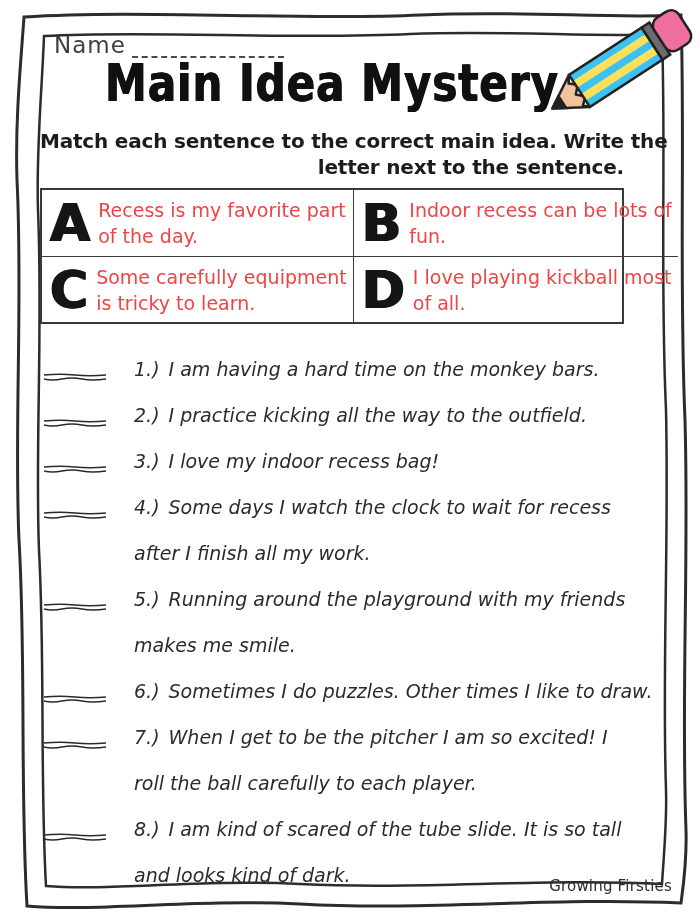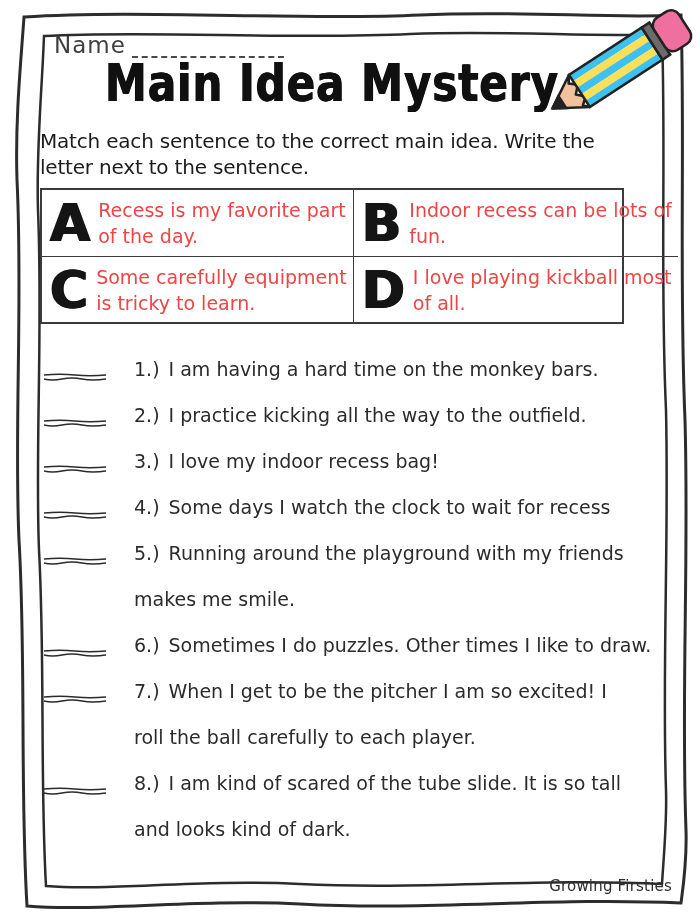--- a/index.html
+++ b/index.html
@@ -21,21 +21,21 @@
     display:inline-block;font-size:42px;font-weight:800;color:#101010;
     letter-spacing:1px;transform:scaleY(1.22);transform-origin:center bottom;
     text-shadow:0.6px 0 #101010, -0.6px 0 #101010;
   }
 
   
   .pencil{position:absolute;top:4px;right:2px;width:162px;height:126px;}
 
   
   .instructions{margin:8px 0 8px 0;}
-  .instr-line{white-space:nowrap;font-weight:400;font-size:20px;line-height:26px;color:#1c1c1c;letter-spacing:-0.2px;}
+  .instr-line{white-space:nowrap;font-weight:700;font-size:20px;line-height:26px;color:#1c1c1c;letter-spacing:-0.2px;text-align:right;}
 
   
   .idea-table{
     margin-top:6px;border:2px solid #3a3a3a;display:grid;
     grid-template-columns:1fr 1fr;background:#fff;
   }
   .idea-cell{
     display:flex;align-items:center;padding:6px 6px 6px 8px;box-sizing:border-box;min-height:66px;
   }
   .idea-cell.b-right{border-right:1.5px solid #3a3a3a;}
@@ -44,21 +44,21 @@
     font-size:52px;font-weight:800;line-height:46px;color:#151515;margin-right:8px;
     text-shadow:1px 0 #151515, -1px 0 #151515;
   }
   .idea-text{display:block;}
   .i-line{display:block;white-space:nowrap;font-size:19px;line-height:26px;color:#ef4444;}
 
   
   .sentences{margin-top:22px;}
   .sentence-row{display:flex;align-items:flex-start;}
   .answer-blank{display:inline-block;width:66px;height:12px;margin:24px 26px 0 2px;flex:0 0 auto;}
-  .sentence-text{display:block;}
+  .sentence-text{display:block;font-style:italic;}
   .s-line{display:block;white-space:nowrap;font-size:19px;line-height:46px;color:#2b2b2b;}
   .s-line .num{margin-right:9px;}
   .s-line.cont:empty{display:none;}
 
   
   .credit{position:absolute;right:28px;bottom:26px;font-size:15px;color:#2e2e2e;letter-spacing:0.2px;}
 </style>
 </head>
 <body>
 
@@ -172,20 +172,21 @@
       </div>
     </div>
 
     <div class="sentence-row">
       <svg class="answer-blank" viewBox="0 0 66 12">
           <path d="M2 5 Q 18 3.5 33 5 T 64 5" fill="none" stroke="#2b2b2b" stroke-width="1.7"></path>
           <path d="M2 9 Q 10 11 20 9 T 40 9 T 64 9" fill="none" stroke="#2b2b2b" stroke-width="1.3"></path>
         </svg>
       <div class="sentence-text">
         <div class="s-line"><span class="num">4.)</span><span>Some days I watch the clock to wait for recess</span></div>
+        <div class="s-line cont">after I finish all my work.</div>
       </div>
     </div>
 
     <div class="sentence-row">
       <svg class="answer-blank" viewBox="0 0 66 12">
           <path d="M2 5 Q 18 3.5 33 5 T 64 5" fill="none" stroke="#2b2b2b" stroke-width="1.7"></path>
           <path d="M2 9 Q 10 11 20 9 T 40 9 T 64 9" fill="none" stroke="#2b2b2b" stroke-width="1.3"></path>
         </svg>
       <div class="sentence-text">
         <div class="s-line"><span class="num">5.)</span><span>Running around the playground with my friends</span></div>

